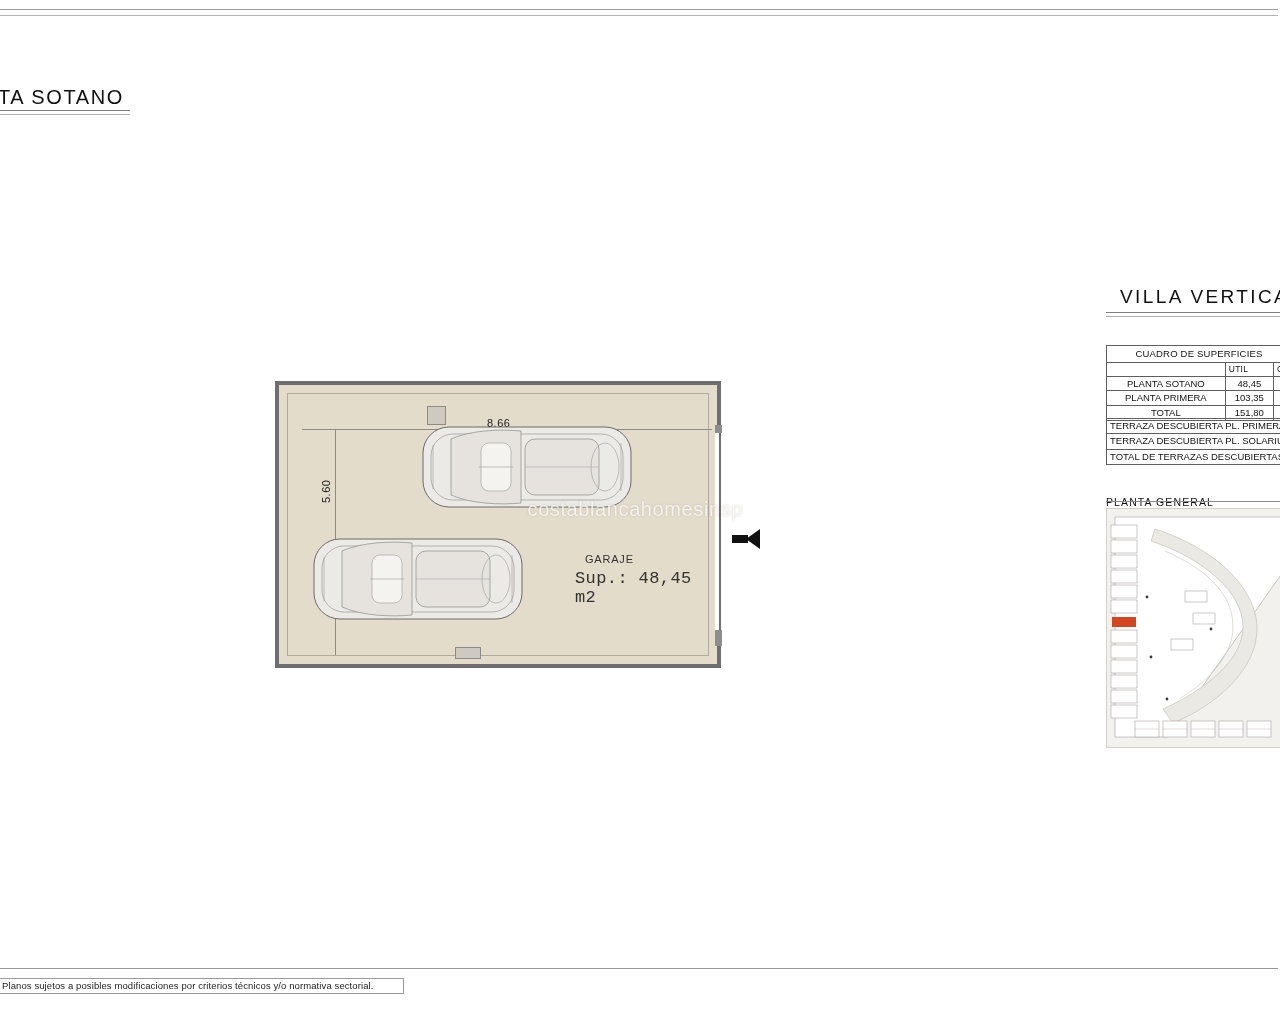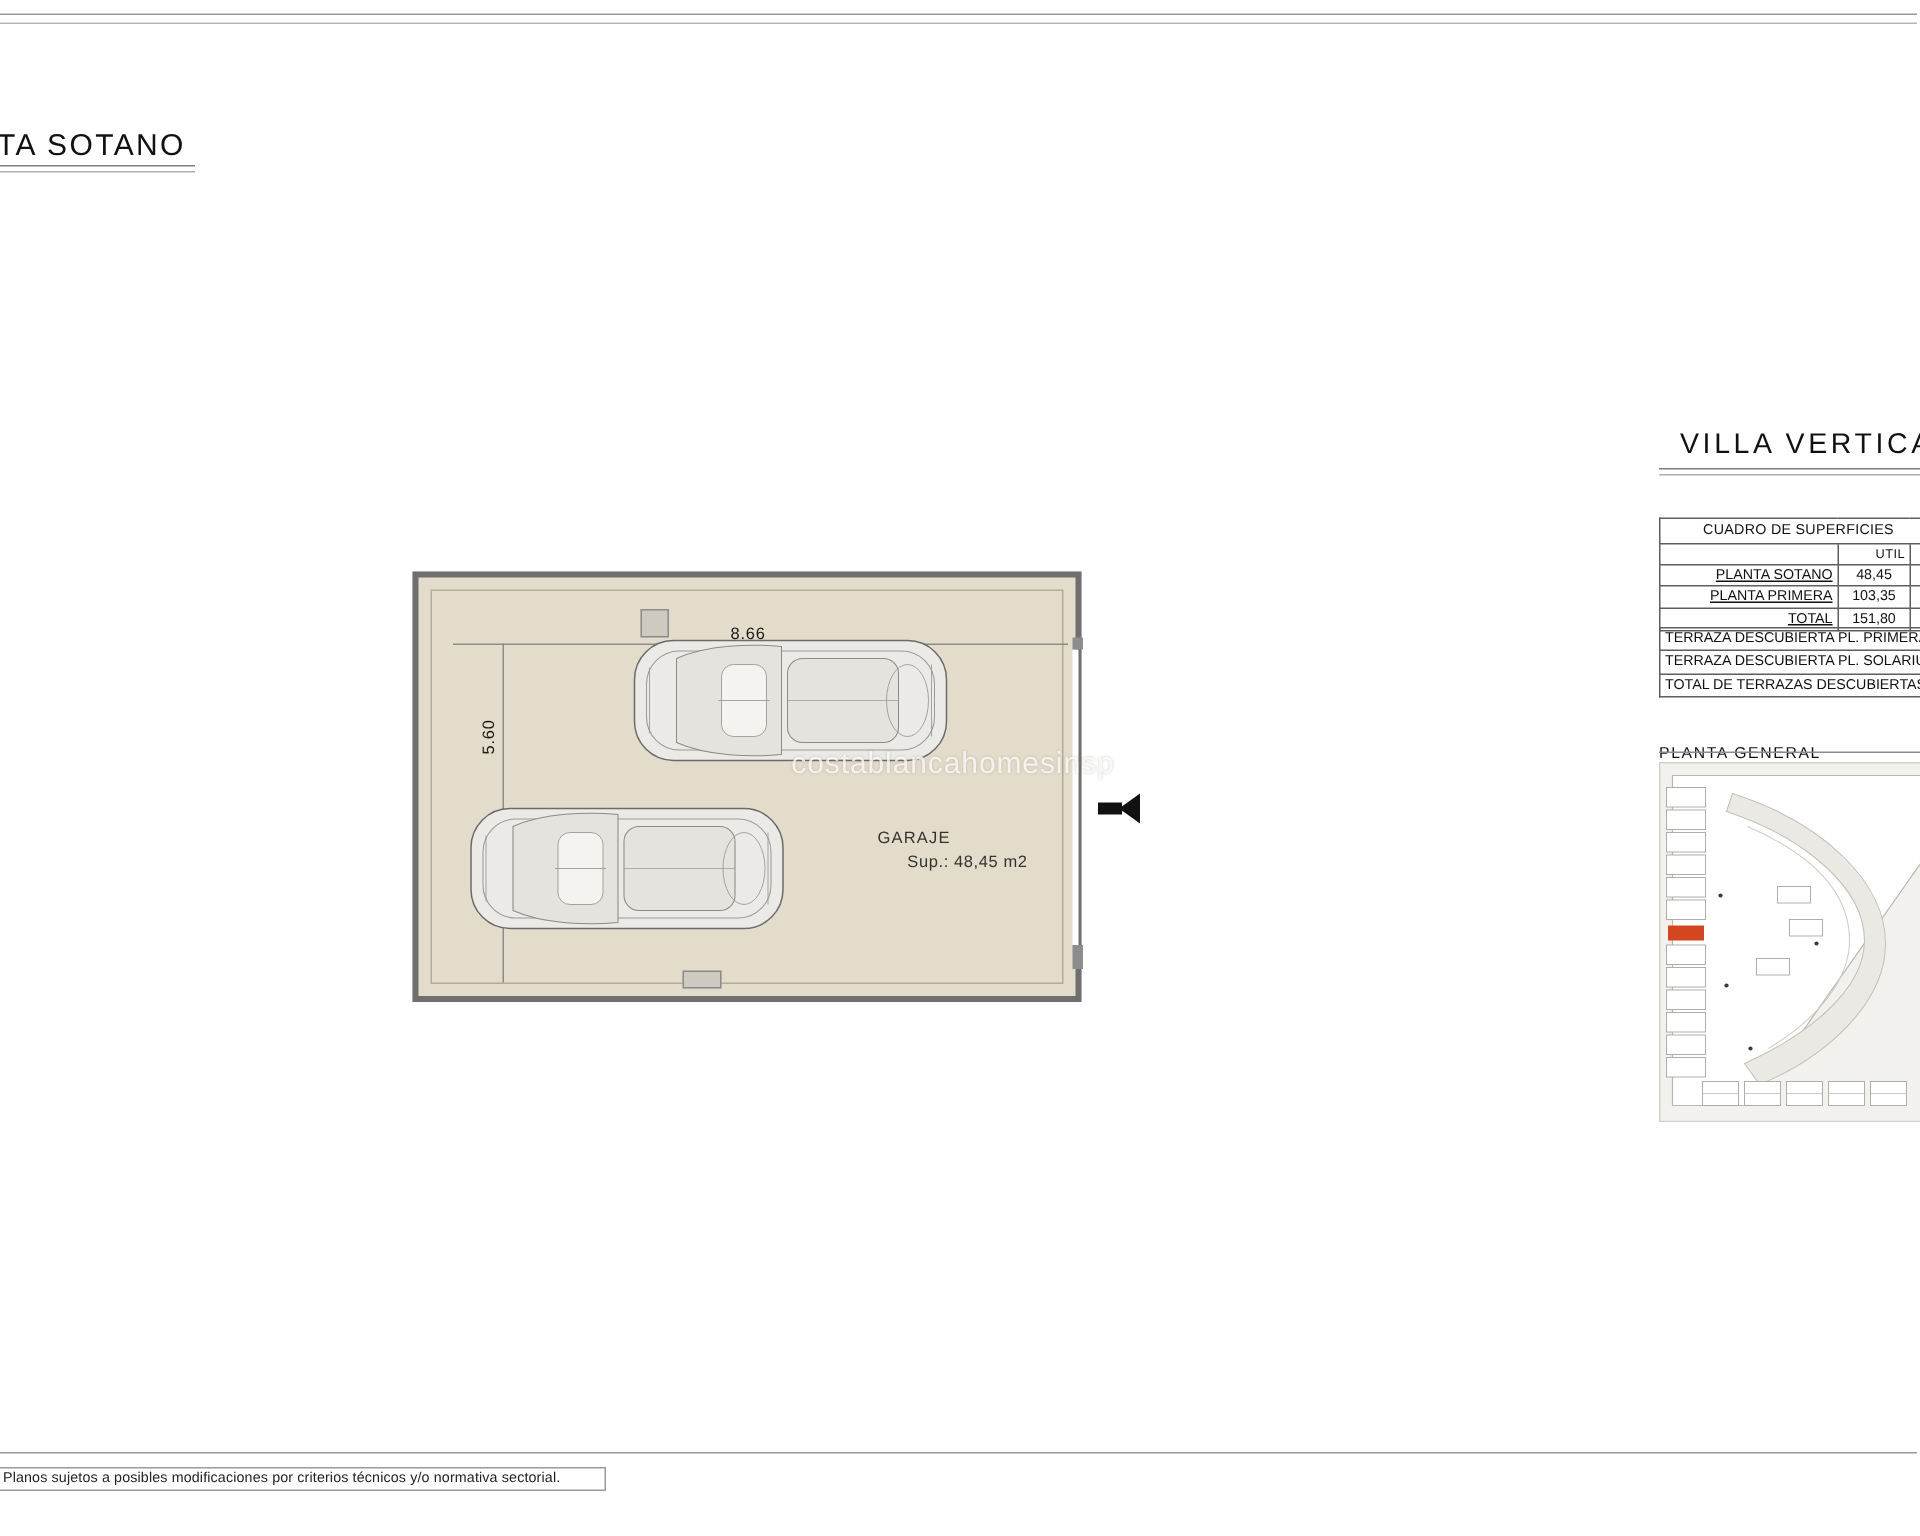--- a/index.html
+++ b/index.html
@@ -128,25 +128,25 @@
     left: 310px; top: 172px;
     text-align: left;
     width: 120px;
     font-size: 11px;
     letter-spacing: 0.8px;
     color: #333;
   }
   .room-area {
     position: absolute;
     left: 300px; top: 188px;
-    text-align: center;
     width: 140px;
-    font-size: 11px;
+    font-size: 17px;
     letter-spacing: 0.4px;
     color: #333;
+    font-family: Liberation Mono, monospace;
   }
   .arrow-entry {
     position: absolute;
     left: 455px; top: 145px;
     width: 32px; height: 26px;
   }
 
   
   .watermark {
     position: absolute;
@@ -195,33 +195,32 @@
     font-weight: normal;
     line-height: 1.25;
   }
   .surface-table .caption-cell {
     text-align: center;
     font-size: 9.5px;
     letter-spacing: 0.2px;
     padding: 2px 3px;
   }
   .surface-table .sub-head {
-    text-align: right;
+    text-align: left;
     font-size: 8.5px;
     letter-spacing: 0.3px;
   }
   .surface-table .num {
     text-align: center;
     font-size: 9.5px;
     margin-top: 20px;
   }
   .surface-table .lbl {
-    text-align: right;
-    white-space: nowrap;
-    text-decoration: underline;
+    text-align: center;
+    white-space: nowrap;
   }
   .terr-table {
     position: absolute;
     left: 1106px; top: 418px;
     width: 186px;
     border-collapse: collapse;
     font-size: 9.5px;
     color: #111;
   }
   .terr-table td {

